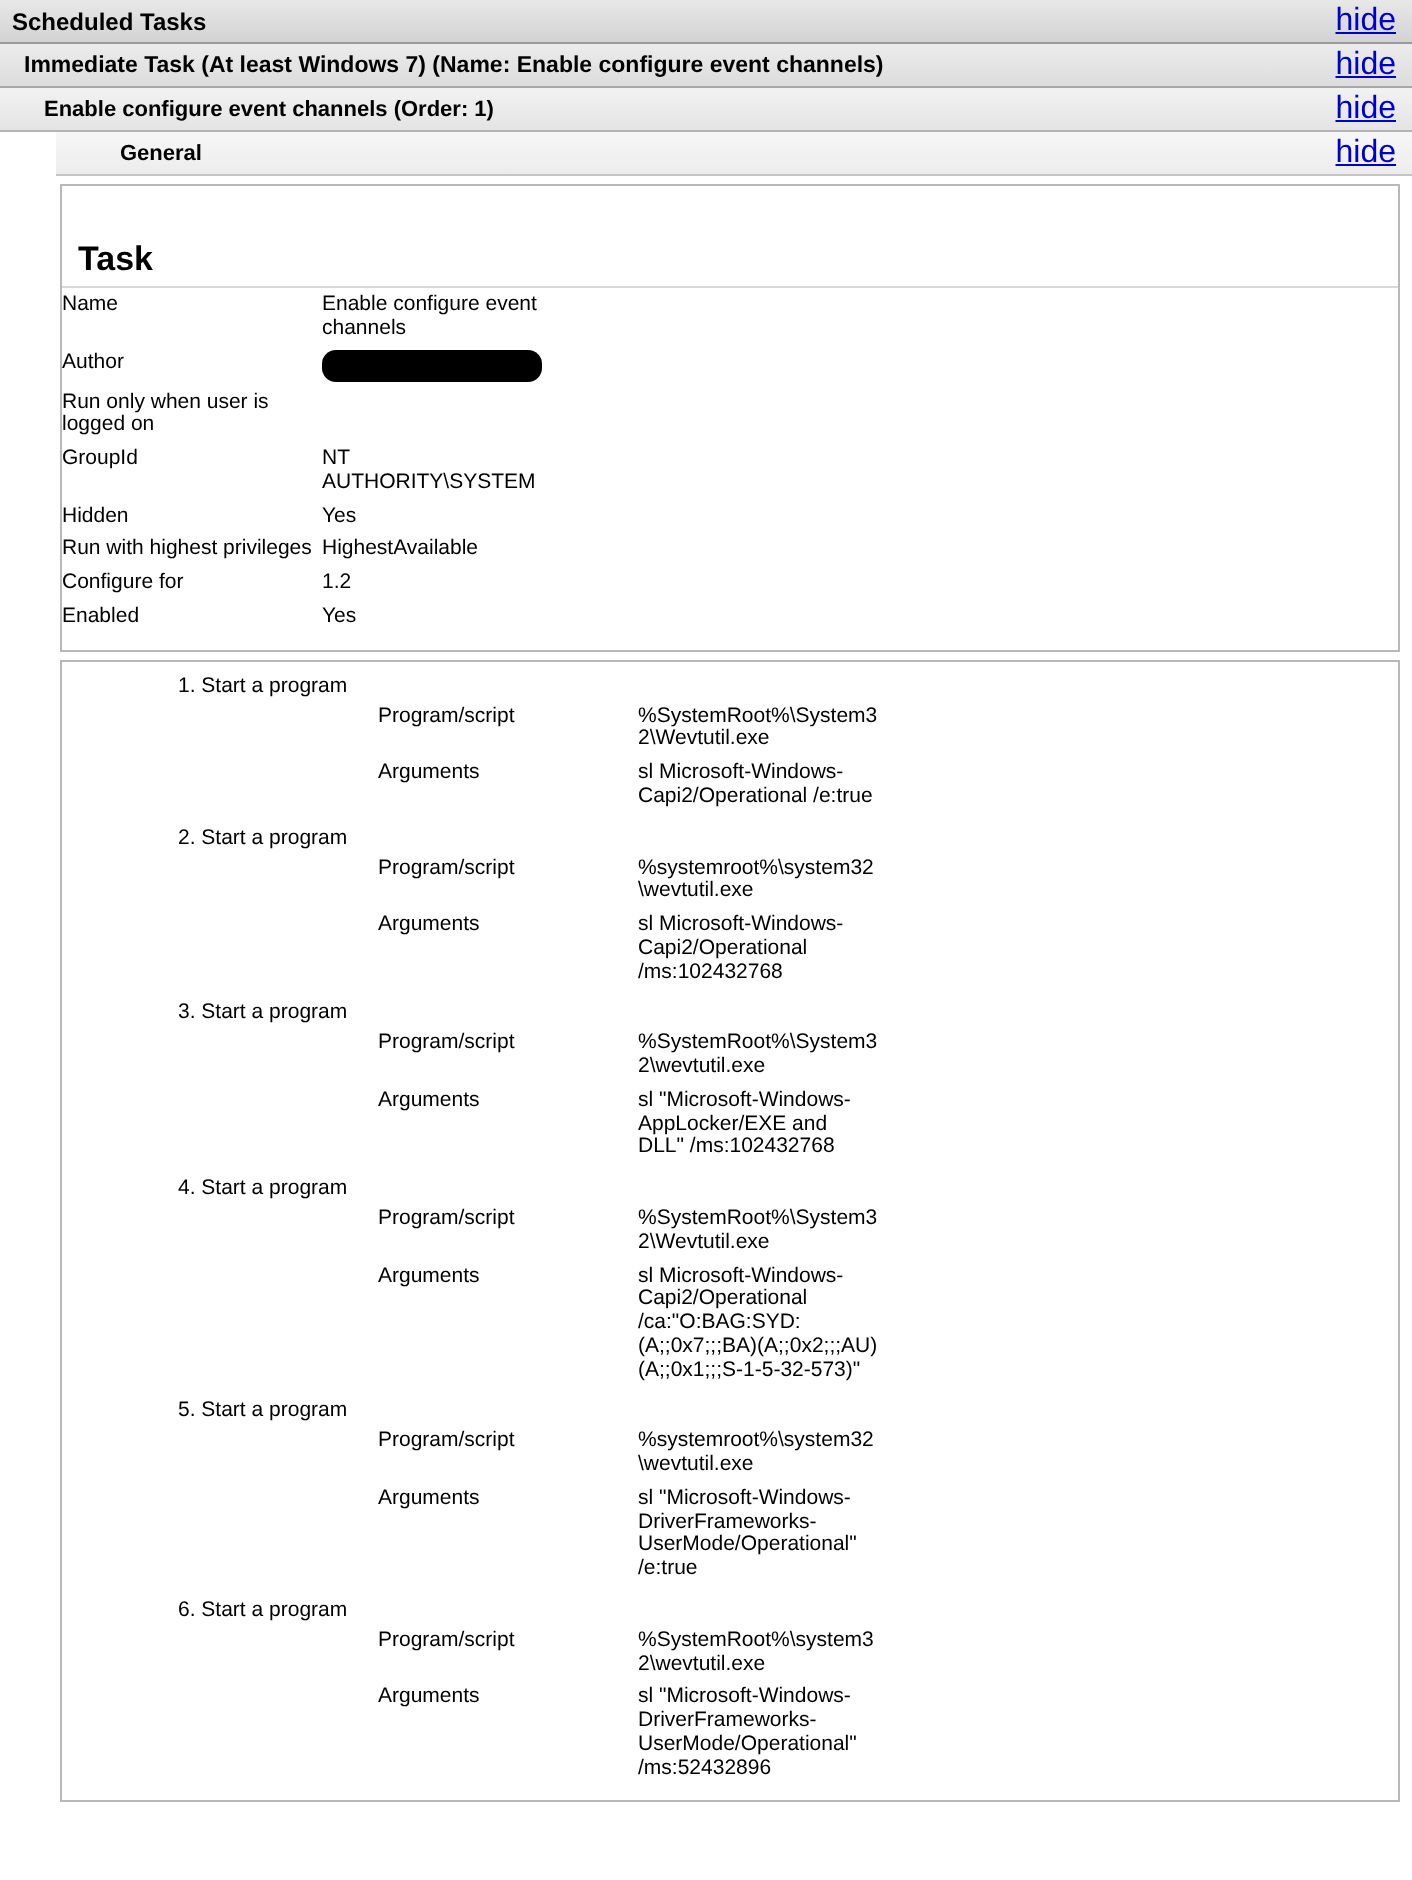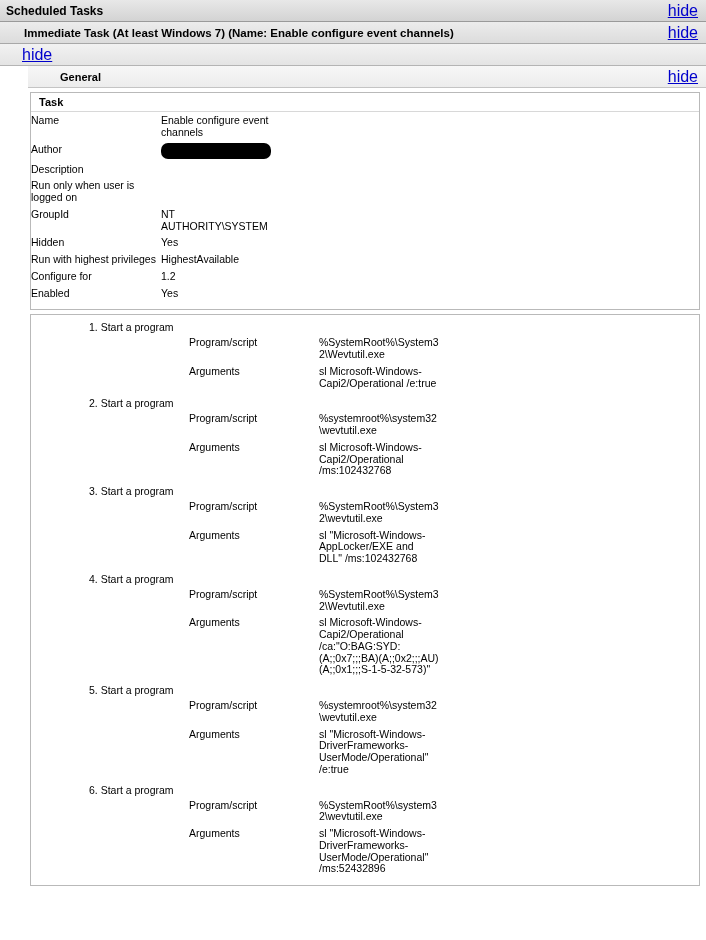--- a/index.html
+++ b/index.html
@@ -50,21 +50,21 @@
   }
   .bar-l0 .bar-title { font-size: 12px; }
 
   
   .bar-l1 {
     height: 22px;
     background: linear-gradient(to bottom, #ececec 0%, #dcdcdc 100%);
     border-bottom: 1px solid #a8a8a8;
     padding: 0 4px 0 12px;
   }
-  .bar-l1 .bar-title { font-size: 11.5px; margin-left: 12px; }
+  .bar-l1 .bar-title { font-size: 11.5px; }
 
   
   .bar-l2 {
     height: 22px;
     background: linear-gradient(to bottom, #f2f2f2 0%, #e4e4e4 100%);
     border-bottom: 1px solid #b4b4b4;
     padding: 0 4px 0 22px;
   }
 
   
@@ -77,24 +77,25 @@
   }
 
   
   .section {
     margin: 4px 6px 0 30px;
     border: 1px solid #b9b9b9;
     background: #ffffff;
   }
   .section-head {
     font-weight: bold;
-    font-size: 11px;
+    font-size: 17px;
     padding: 3px 0 3px 8px;
     background: #ffffff;
     border-bottom: 1px solid #d8d8d8;
+    margin-top: 24px;
   }
   .section-body {
     padding: 2px 0 6px 0;
   }
 
   
   table.props {
     border-collapse: collapse;
     width: 100%;
   }
@@ -155,20 +156,21 @@
     <span class="bar-title">Scheduled Tasks</span>
     <span class="hide-link">hide</span>
   </div>
 
   <div class="bar bar-l1">
     <span class="bar-title">Immediate Task (At least Windows 7) (Name: Enable configure event channels)</span>
     <span class="hide-link">hide</span>
   </div>
 
   <div class="bar bar-l2">
+    <span class="bar-title">Enable configure event channels (Order: 1)</span>
     <span class="hide-link">hide</span>
   </div>
 
   <div class="bar bar-l3">
     <span class="bar-title">General</span>
     <span class="hide-link">hide</span>
   </div>
 
   <div class="section">
     <div class="section-head">Task</div>
@@ -181,27 +183,20 @@
                 <div class="value-wrap">Enable configure event channels</div>
               </td>
               <td class="p-rest"></td>
             </tr>
             <tr>
               <td class="p-label">Author</td>
               <td class="p-value"><span class="redacted"></span></td>
               <td class="p-rest"></td>
             </tr>
             <tr>
-              <td class="p-label">Description</td>
-              <td class="p-value">
-                <div class="value-wrap"></div>
-              </td>
-              <td class="p-rest"></td>
-            </tr>
-            <tr>
               <td class="p-label">Run only when user is logged on</td>
               <td class="p-value">
                 <div class="value-wrap"></div>
               </td>
               <td class="p-rest"></td>
             </tr>
             <tr>
               <td class="p-label">GroupId</td>
               <td class="p-value">
                 <div class="value-wrap">NT AUTHORITY\SYSTEM</div>

